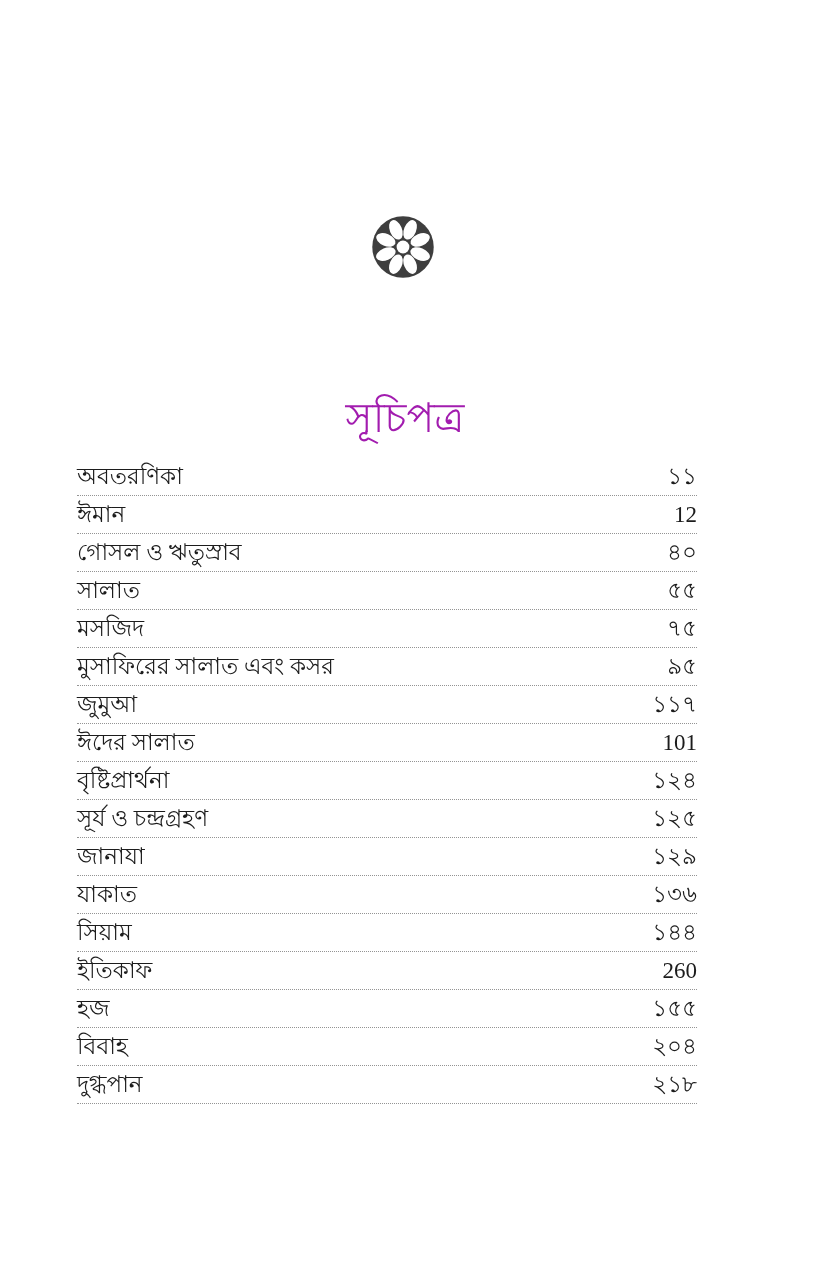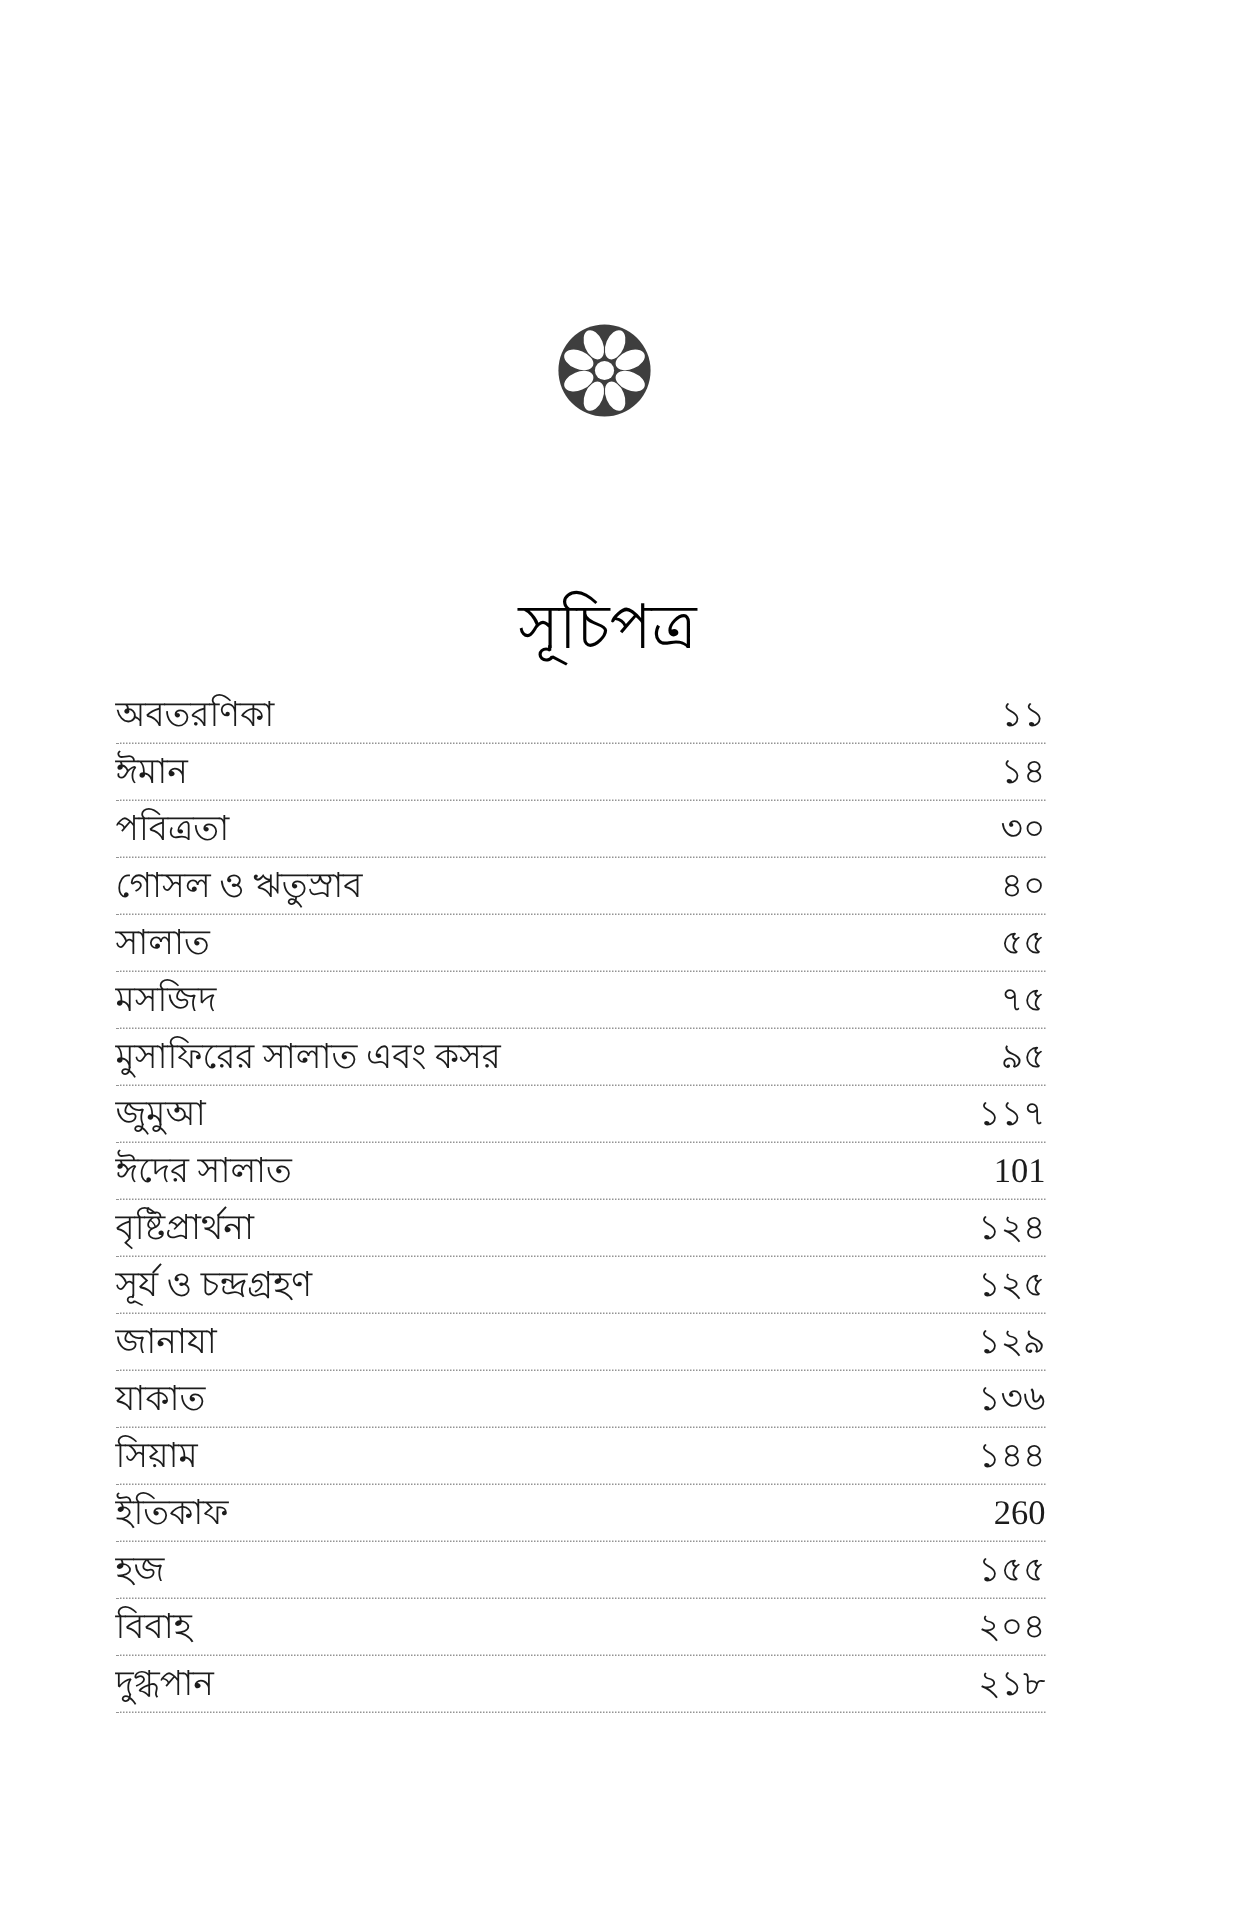--- a/index.html
+++ b/index.html
@@ -27,21 +27,21 @@
   .title {
     position: absolute;
     left: 95px;
     top: 388px;
     width: 620px;
     margin: 0;
     text-align: center;
     font-size: 41px;
     font-weight: normal;
     line-height: 60px;
-    color: #000000;
+    color: #a21caf;
   }
   .toc {
     position: absolute;
     left: 77px;
     top: 458px;
     width: 620px;
   }
   .toc-row {
     display: flex;
     justify-content: space-between;
@@ -88,27 +88,23 @@
   <h1 class="title">সূচিপত্র</h1>
 
   <div class="toc" id="toc-list">
   <div class="toc-row">
     <span class="toc-label">অবতরণিকা</span>
     <span class="toc-page">১১</span>
   </div>
 
   <div class="toc-row">
     <span class="toc-label">ঈমান</span>
-    <span class="toc-page">১৪</span>
+    <span class="toc-page">12</span>
   </div>
 
-  <div class="toc-row">
-    <span class="toc-label">পবিত্রতা</span>
-    <span class="toc-page">৩০</span>
-  </div>
 
   <div class="toc-row">
     <span class="toc-label">গোসল ও ঋতুস্রাব</span>
     <span class="toc-page">৪০</span>
   </div>
 
   <div class="toc-row">
     <span class="toc-label">সালাত</span>
     <span class="toc-page">৫৫</span>
   </div>

